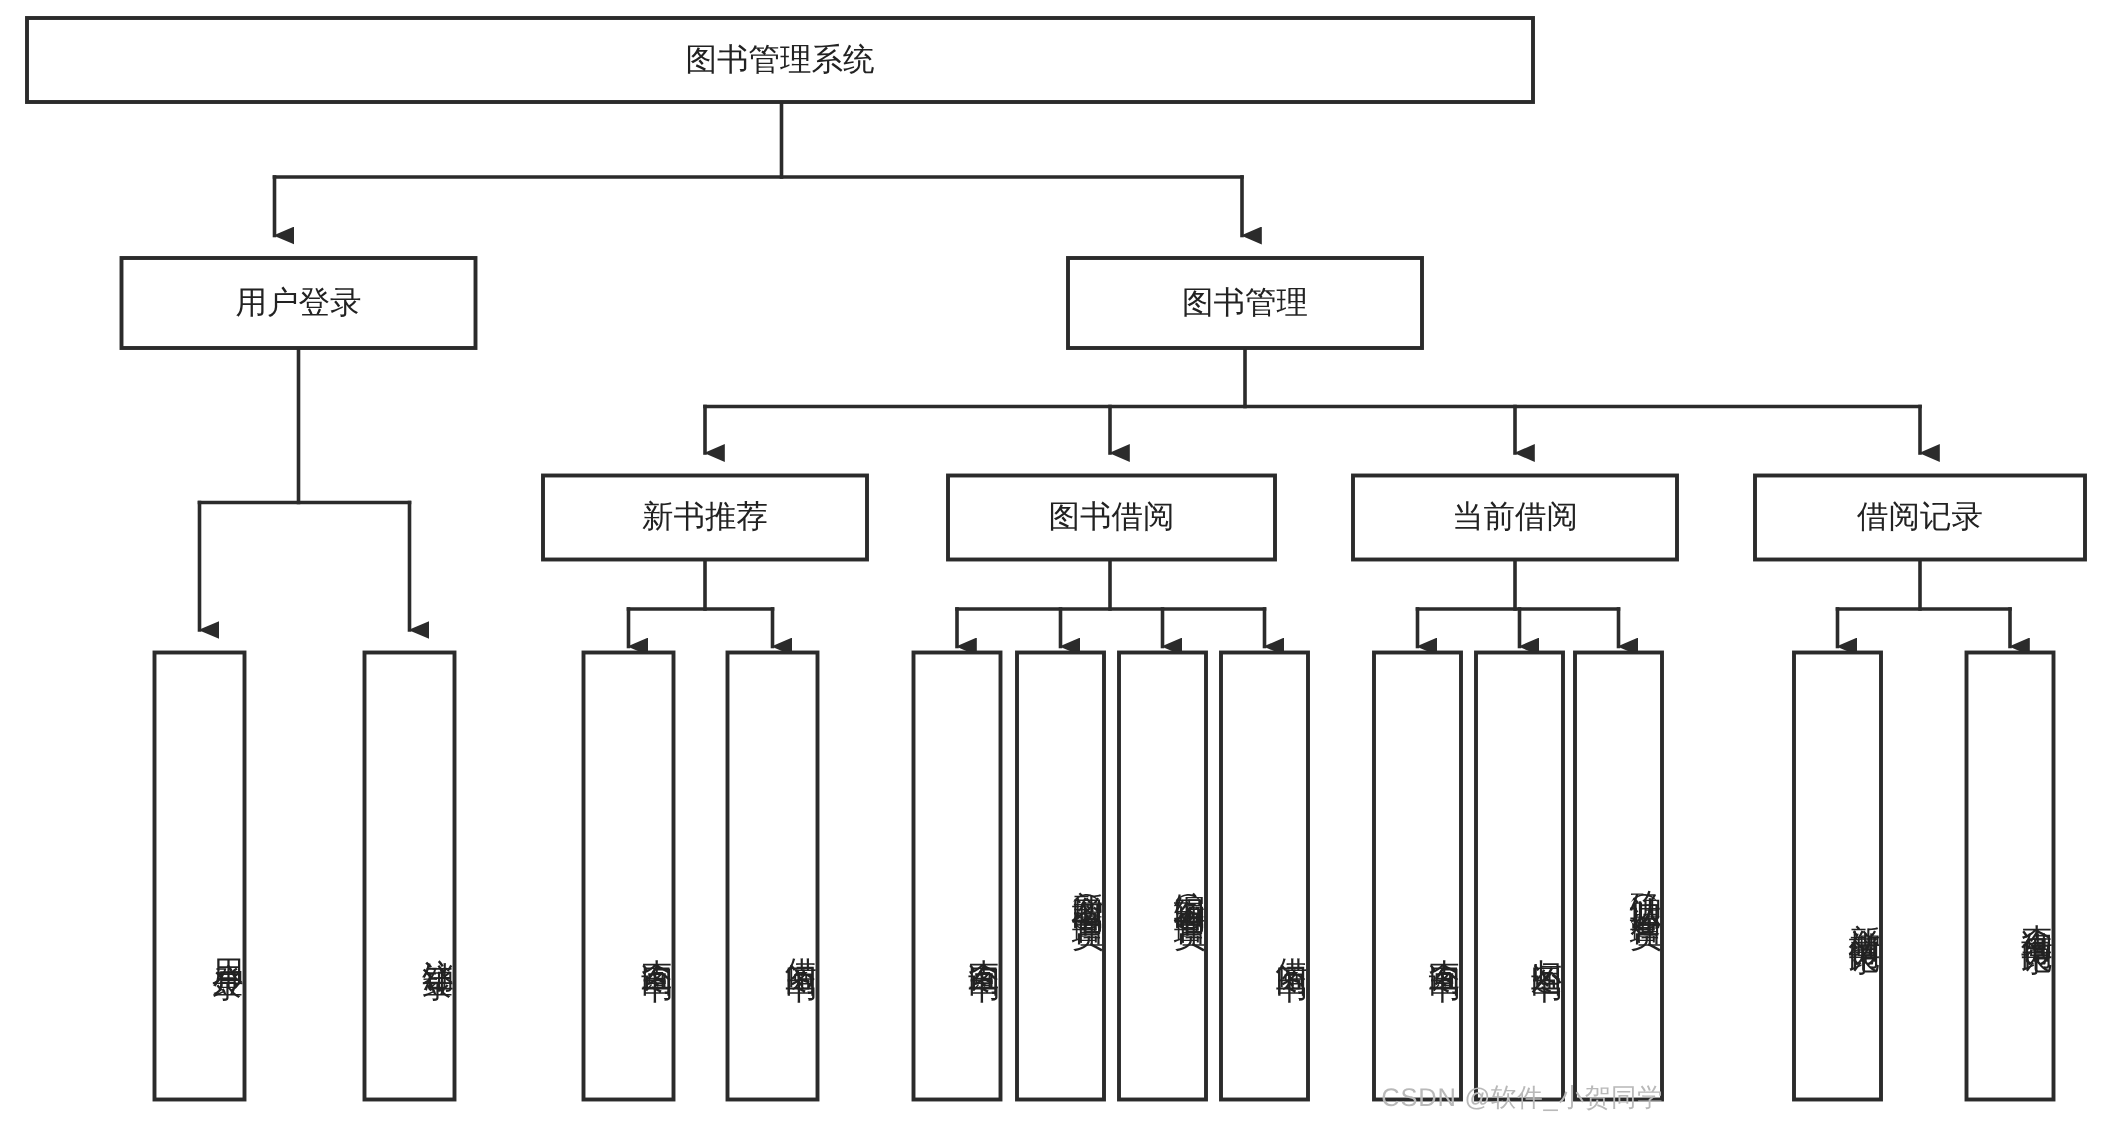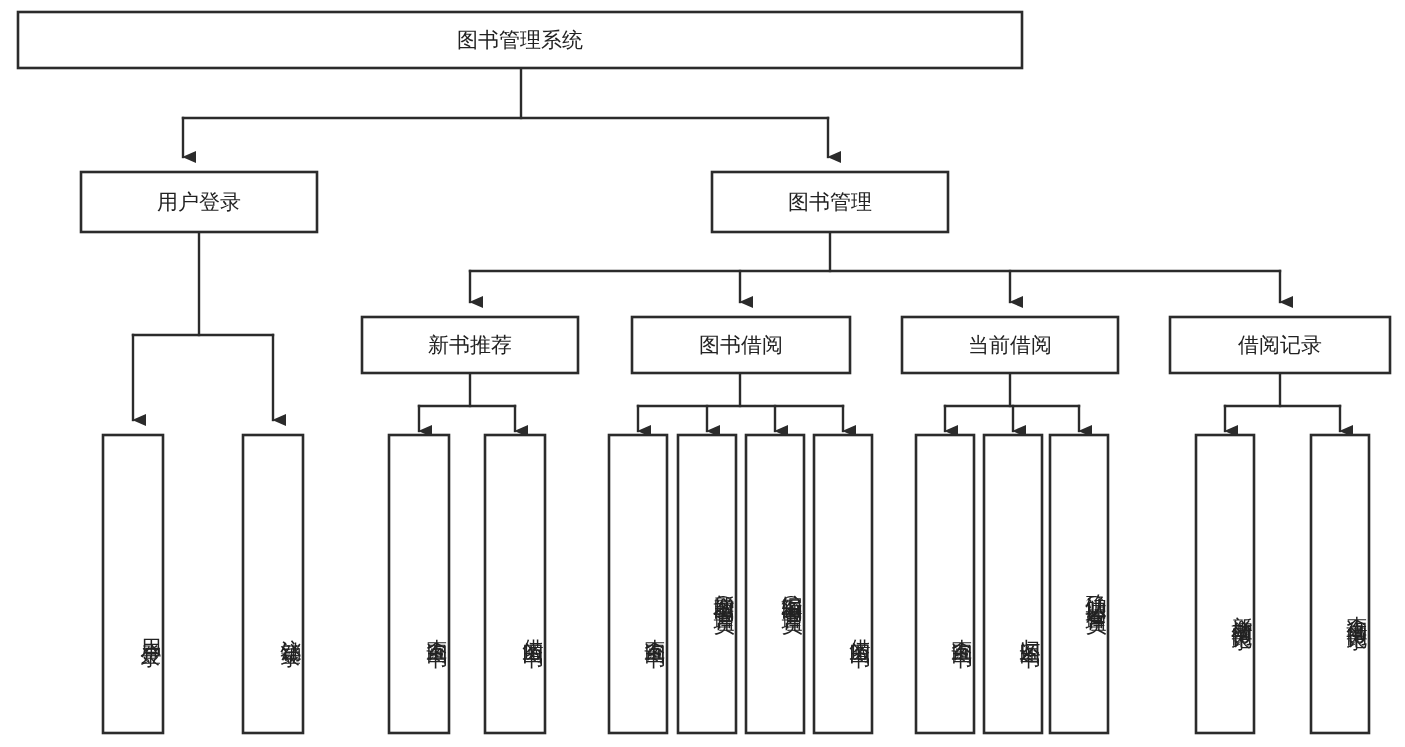--- a/index.html
+++ b/index.html
@@ -187,13 +187,14 @@
   <div class="node-label-v" style="left:916px; top:435px; width:58px; height:298px; padding-top:88px; box-sizing:border-box;">查询图书</div>
 
   <div class="node-label-v" style="left:984px; top:435px; width:58px; height:298px; padding-top:88px; box-sizing:border-box;">归还图书</div>
 
   <div class="node-label-v" style="left:1050px; top:435px; width:58px; height:298px; padding-top:12px; box-sizing:border-box;">确认归还（管理员）</div>
 
   <div class="node-label-v" style="left:1196px; top:435px; width:58px; height:298px; padding-top:48px; box-sizing:border-box;">新增借阅记录</div>
 
   <div class="node-label-v" style="left:1311px; top:435px; width:58px; height:298px; padding-top:48px; box-sizing:border-box;">查询借阅记录</div>
 
+  <div class="watermark">CSDN @软件_小贺同学</div>
 </div>
 
 </body></html>

